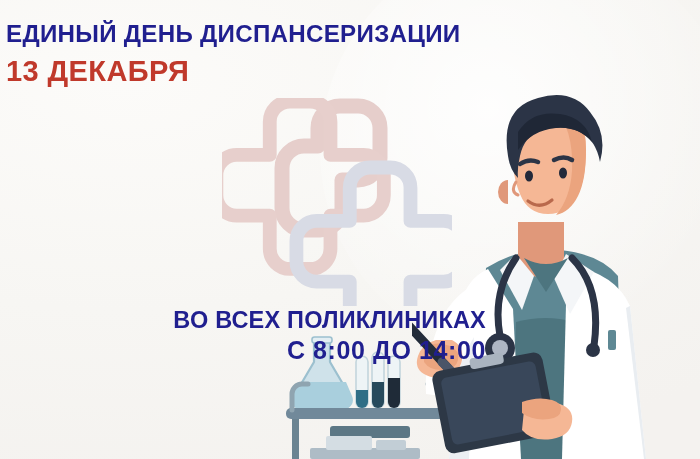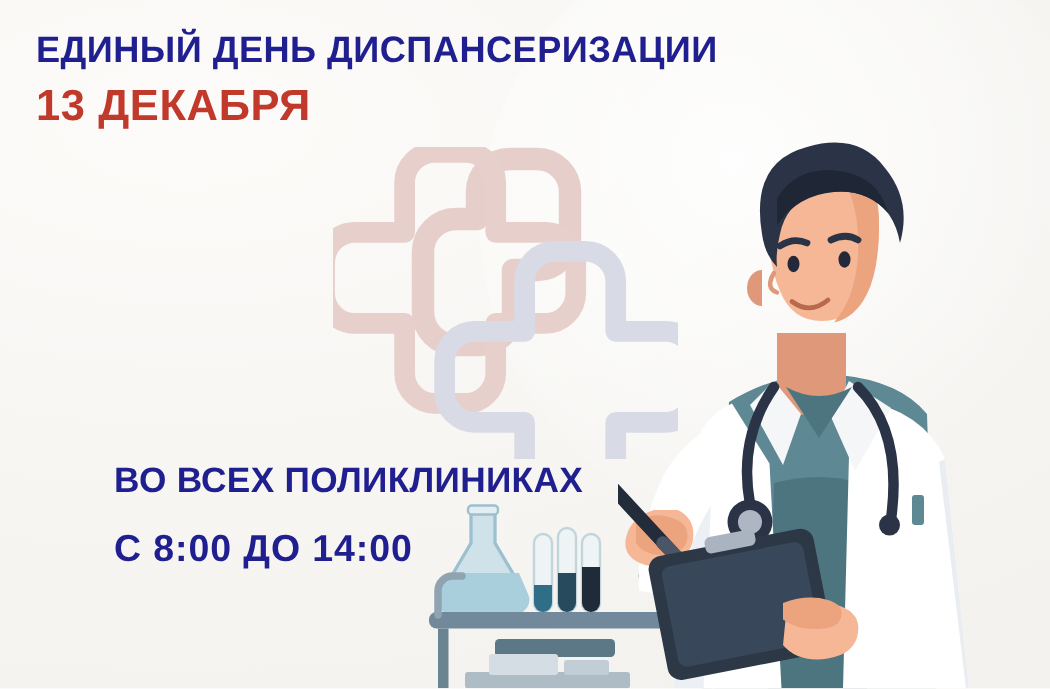--- a/index.html
+++ b/index.html
@@ -41,21 +41,21 @@
     left: 222px;
     top: 98px;
     width: 230px;
     height: 208px;
   }
   .crosses svg { display:block; width:100%; height:100%; }
 
   
   .headline {
     position: absolute;
-    left: 24px;
+    left: 6px;
     top: 21px;
     width: 560px;
   }
   .headline .line1 {
     font-size: 24.5px;
     line-height: 1.04;
     font-weight: 700;
     letter-spacing: .3px;
     color: #201f8f;
     white-space: nowrap;
@@ -68,34 +68,35 @@
     font-size: 29px;
     line-height: 1.04;
     font-weight: 700;
     letter-spacing: .4px;
     color: #c0392b;
     white-space: nowrap;
   }
 
   .subblock {
     position: absolute;
-    left: 76px;
+    left: 66px;
     top: 308px;
     width: 420px;
+    text-align: right;
   }
   .subblock .line1 {
     font-size: 23.5px;
     line-height: 1.08;
     font-weight: 700;
     letter-spacing: .2px;
     color: #201f8f;
     white-space: nowrap;
   }
   .subblock .line2 {
-    margin-top: 20px;
+    margin-top: 4px;
     font-size: 25px;
     line-height: 1.08;
     font-weight: 700;
     letter-spacing: .6px;
     color: #201f8f;
     white-space: nowrap;
   }
 
   
   .lab-cart {

